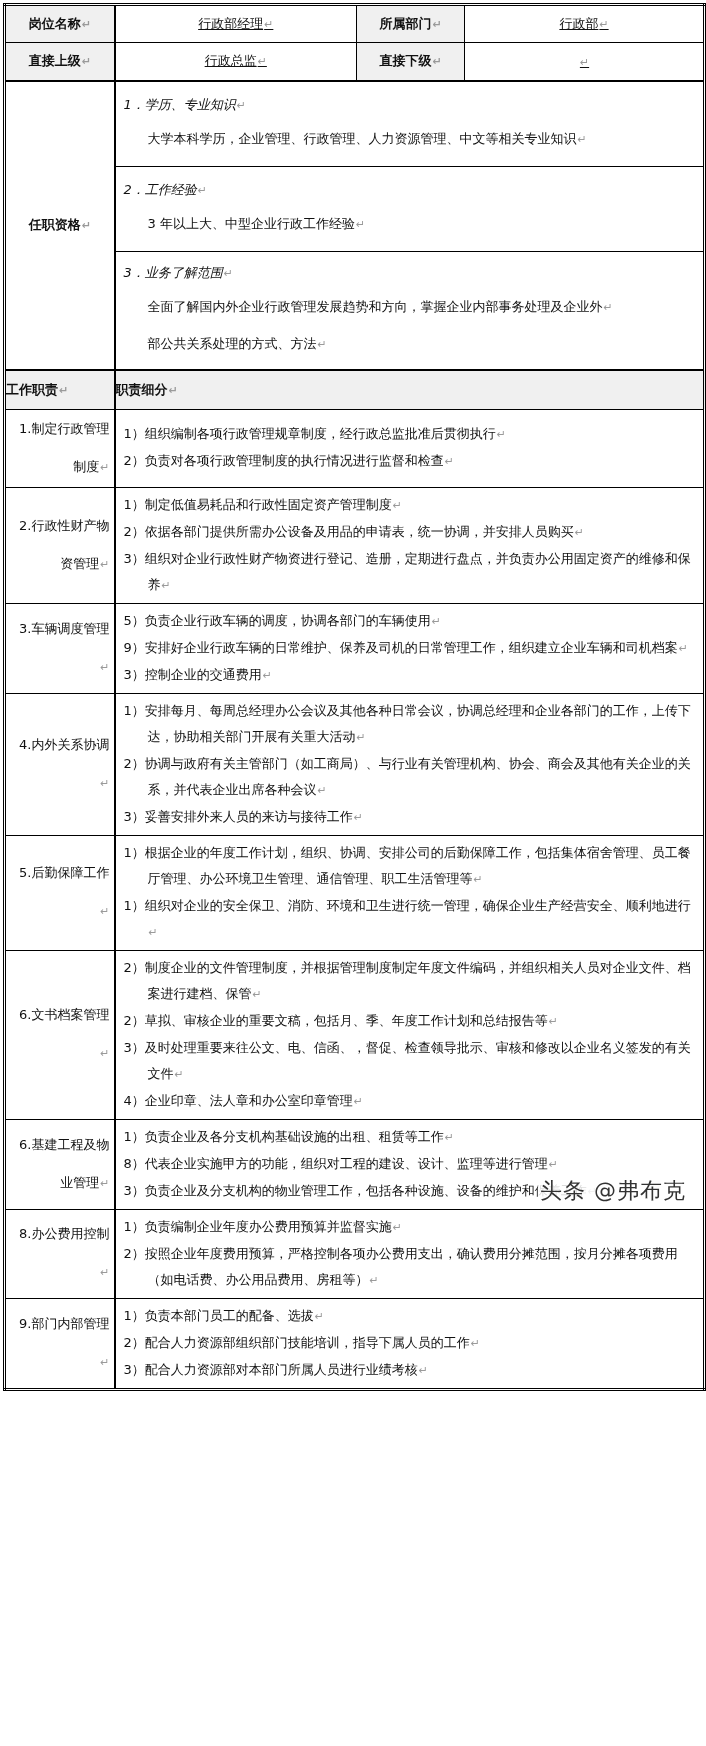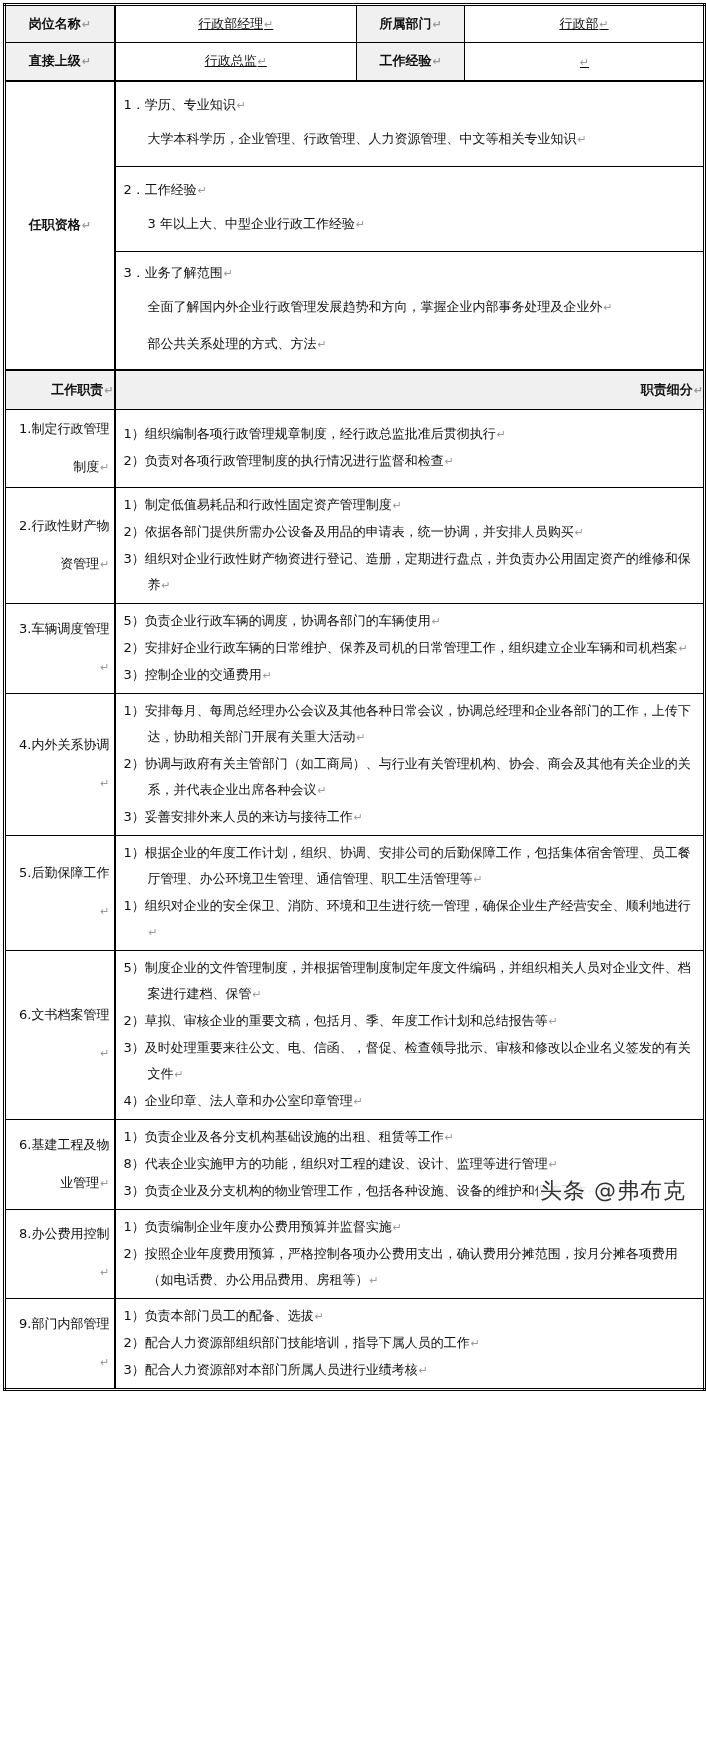--- a/index.html
+++ b/index.html
@@ -19,23 +19,23 @@
   }
   .lbl { background: #f0f0f0; font-weight: bold; text-align: center; font-size: 14px; }
   .val { text-align: center; text-decoration: underline; }
   .mk { color: #9a9a9a; font-size: 11px; margin-left: 1px; }
   .thick-r { border-right: 2px solid #000 !important; }
   .thick-b { border-bottom: 2px solid #000 !important; }
   .duty-name { text-align: right; line-height: 38px; padding: 0 4px !important; }
   .items { padding: 4px 6px 4px 8px !important; }
   .item { line-height: 26px; padding-left: 24px; text-indent: -24px; font-size: 13px; }
   .qual-block { padding: 6px 8px !important; }
-  .qual-title { line-height: 30px; }
+  .qual-title { line-height: 30px; font-style: italic; }
   .qual-body { line-height: 36px; padding-left: 24px; }
-  .hdr-row td { background: #f0f0f0; font-weight: bold; text-align: right; height: 38px; font-size: 14px; }
+  .hdr-row td { background: #f0f0f0; font-weight: bold; text-align: left; height: 38px; font-size: 14px; }
   .watermark {
     position: absolute; right: 18px; bottom: 18px;
     font-size: 22px; color: #333; letter-spacing: 1px;
     background: rgba(255,255,255,0.85); padding: 0 2px;
   }
 </style>
 </head>
 <body>
 
 <div class="page">
@@ -49,21 +49,21 @@
   <tbody>
         <tr style="height:38px">
     <td class="lbl thick-r"><span>岗位名称</span><span class="mk">↵</span></td>
     <td class="val"><span>行政部经理</span><span class="mk">↵</span></td>
     <td class="lbl"><span>所属部门</span><span class="mk">↵</span></td>
     <td class="val"><span>行政部</span><span class="mk">↵</span></td>
   </tr>
   <tr style="height:38px">
     <td class="lbl thick-r thick-b"><span>直接上级</span><span class="mk">↵</span></td>
     <td class="val thick-b"><span>行政总监</span><span class="mk">↵</span></td>
-    <td class="lbl thick-b"><span>工作经验</span><span class="mk">↵</span></td>
+    <td class="lbl thick-b"><span>直接下级</span><span class="mk">↵</span></td>
     <td class="val thick-b"><span></span><span class="mk">↵</span></td>
   </tr>
 
   <tr>
     <td rowspan="3" class="lbl thick-r thick-b" style="background:#fff"><span>任职资格</span><span class="mk">↵</span></td>
     <td colspan="3" class="qual-block" style="height:72px">
       <div class="qual-title"><span>1．学历、专业知识</span><span class="mk">↵</span></div>
       <div class="qual-body"><span>大学本科学历，企业管理、行政管理、人力资源管理、中文等相关专业知识</span><span class="mk">↵</span></div>
     </td>
   </tr>
@@ -106,21 +106,21 @@
       <div class="item"><span>1）制定低值易耗品和行政性固定资产管理制度</span><span class="mk">↵</span></div>
       <div class="item"><span>2）依据各部门提供所需办公设备及用品的申请表，统一协调，并安排人员购买</span><span class="mk">↵</span></div>
       <div class="item"><span>3）组织对企业行政性财产物资进行登记、造册，定期进行盘点，并负责办公用固定资产的维修和保养</span><span class="mk">↵</span></div>
     </td>
   </tr>
 
   <tr>
     <td class="duty-name thick-r"><span>3.车辆调度管理</span><span class="mk">↵</span></td>
     <td colspan="3" class="items">
       <div class="item"><span>5）负责企业行政车辆的调度，协调各部门的车辆使用</span><span class="mk">↵</span></div>
-      <div class="item"><span>2）安排好企业行政车辆的日常维护、保养及司机的日常管理工作，组织建立企业车辆和司机档案</span><span class="mk">↵</span></div>
+      <div class="item"><span>9）安排好企业行政车辆的日常维护、保养及司机的日常管理工作，组织建立企业车辆和司机档案</span><span class="mk">↵</span></div>
       <div class="item"><span>3）控制企业的交通费用</span><span class="mk">↵</span></div>
     </td>
   </tr>
 
   <tr>
     <td class="duty-name thick-r"><span>4.内外关系协调</span><span class="mk">↵</span></td>
     <td colspan="3" class="items">
       <div class="item"><span>1）安排每月、每周总经理办公会议及其他各种日常会议，协调总经理和企业各部门的工作，上传下达，协助相关部门开展有关重大活动</span><span class="mk">↵</span></div>
       <div class="item"><span>2）协调与政府有关主管部门（如工商局）、与行业有关管理机构、协会、商会及其他有关企业的关系，并代表企业出席各种会议</span><span class="mk">↵</span></div>
       <div class="item"><span>3）妥善安排外来人员的来访与接待工作</span><span class="mk">↵</span></div>
@@ -131,21 +131,21 @@
     <td class="duty-name thick-r"><span>5.后勤保障工作</span><span class="mk">↵</span></td>
     <td colspan="3" class="items">
       <div class="item"><span>1）根据企业的年度工作计划，组织、协调、安排公司的后勤保障工作，包括集体宿舍管理、员工餐厅管理、办公环境卫生管理、通信管理、职工生活管理等</span><span class="mk">↵</span></div>
       <div class="item"><span>1）组织对企业的安全保卫、消防、环境和卫生进行统一管理，确保企业生产经营安全、顺利地进行</span><span class="mk">↵</span></div>
     </td>
   </tr>
 
   <tr>
     <td class="duty-name thick-r"><span>6.文书档案管理</span><span class="mk">↵</span></td>
     <td colspan="3" class="items">
-      <div class="item"><span>5）制度企业的文件管理制度，并根据管理制度制定年度文件编码，并组织相关人员对企业文件、档案进行建档、保管</span><span class="mk">↵</span></div>
+      <div class="item"><span>2）制度企业的文件管理制度，并根据管理制度制定年度文件编码，并组织相关人员对企业文件、档案进行建档、保管</span><span class="mk">↵</span></div>
       <div class="item"><span>2）草拟、审核企业的重要文稿，包括月、季、年度工作计划和总结报告等</span><span class="mk">↵</span></div>
       <div class="item"><span>3）及时处理重要来往公文、电、信函、，督促、检查领导批示、审核和修改以企业名义签发的有关文件</span><span class="mk">↵</span></div>
       <div class="item"><span>4）企业印章、法人章和办公室印章管理</span><span class="mk">↵</span></div>
     </td>
   </tr>
 
   <tr>
     <td class="duty-name thick-r">
             <div>6.基建工程及物</div>
             <div><span>业管理</span><span class="mk">↵</span></div>

